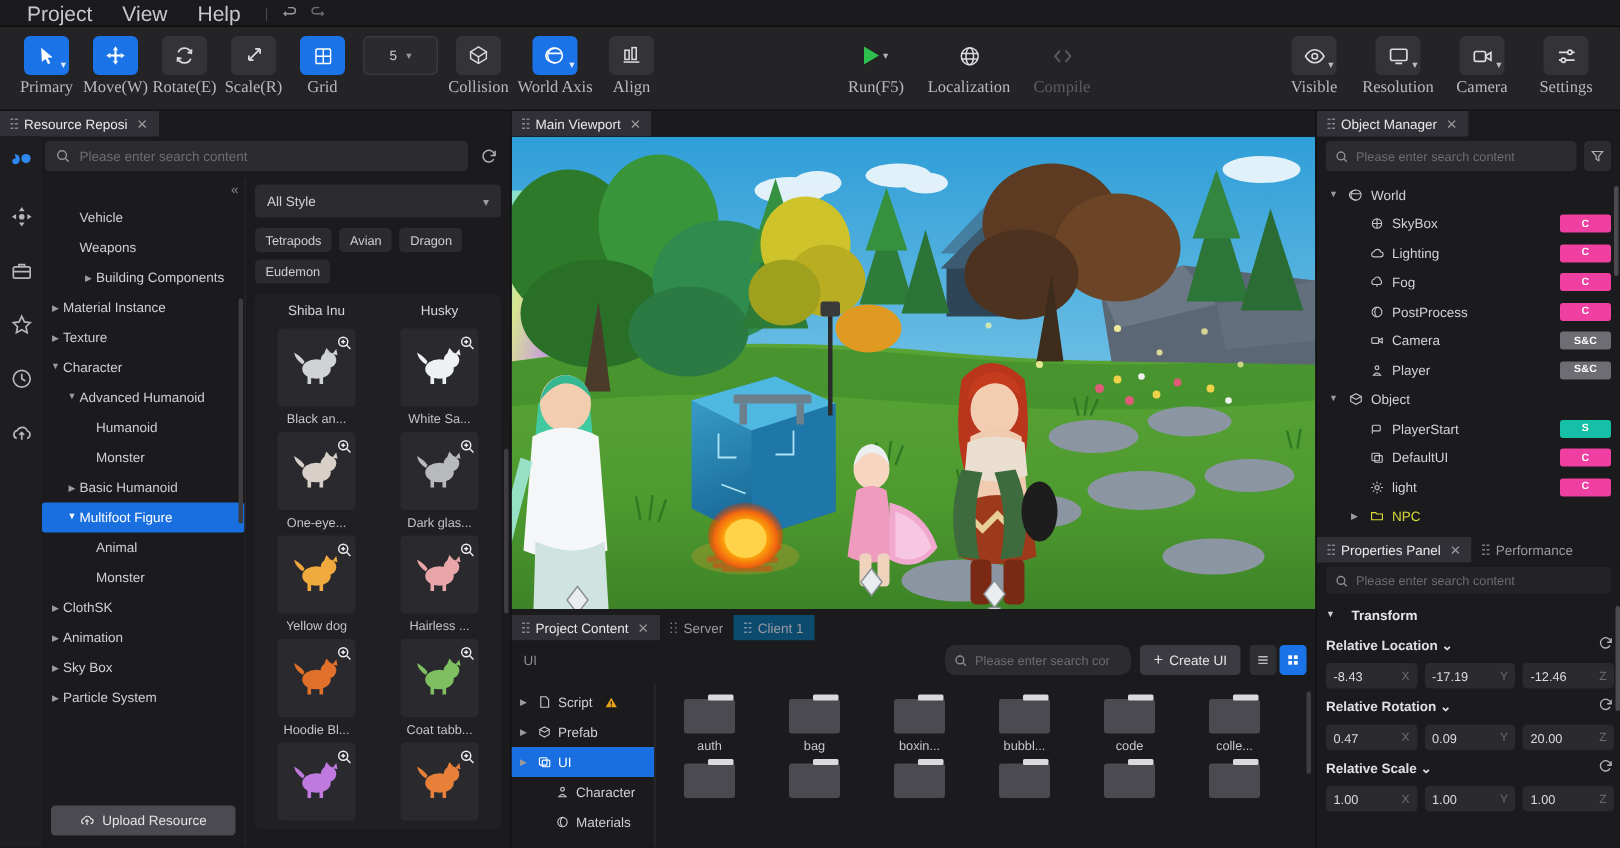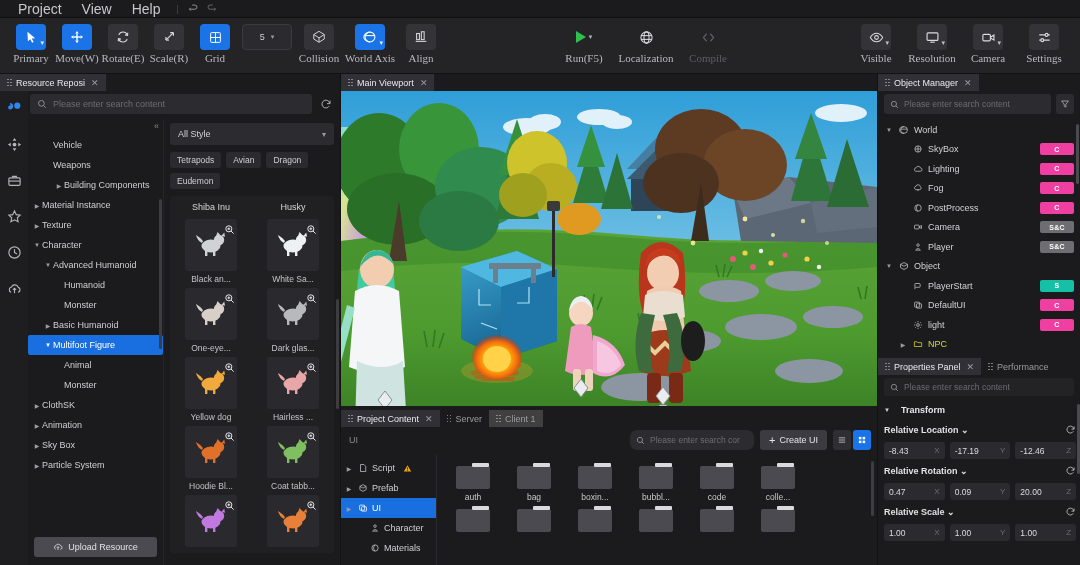--- a/index.html
+++ b/index.html
@@ -180,21 +180,21 @@
     width: 18px; height: 20px; border-radius: 3px; background: #2e2e33;
     display: flex; align-items: center; justify-content: center; color: #c0c0c4;
   }
   .vtoggle .vb.on { background: #1a74e8; color: #fff; }
   .pc-body { position: absolute; left: 0; right: 0; top: 45px; bottom: 0; display: flex; }
   .pc-tree { width: 96px; border-right: 1px solid #2a2a2e; padding: 3px 0 0 0; }
   .pc-tnode { display: flex; align-items: center; gap: 4px; height: 20px; font-size: 9px; color: #cfcfd3; padding-right: 4px; }
   .pc-tnode .arrow { width: 10px; text-align: center; font-size: 6px; color: #9b9b9f; flex: 0 0 10px; }
   .pc-tnode.sel { background: #1a6fe0; color: #fff; }
   .pc-files { flex: 1; position: relative; padding: 8px 0 0 10px; overflow: hidden; }
-  .filerow { display: flex; gap: 9px; }
+  .filerow { display: flex; gap: 18px; }
   .fileitem { width: 52px; display: flex; flex-direction: column; align-items: center; gap: 3px; }
   .folder { width: 34px; height: 26px; position: relative; }
   .folder .back {
     position: absolute; left: 0; top: 3px; width: 34px; height: 23px; background: #4a4a50; border-radius: 2px;
   }
   .folder .tabp {
     position: absolute; right: 1px; top: 0px; width: 17px; height: 4px; background: #d9d9de; border-radius: 1px;
   }
   .fname { font-size: 8.5px; color: #c8c8cc; white-space: nowrap; overflow: hidden; max-width: 54px; text-align:center;}
   .files-track { position: absolute; right: 3px; top: 6px; width: 3px; height: 55px; background: #3c3c41; border-radius: 2px; }
@@ -1040,21 +1040,21 @@
       <div class="tabbar">
         <div class="tab active">
           <span class="grip"></span>
           <span>Project Content</span>
           <span class="x">✕</span>
         </div>
         <div class="tab" style="background:#1b1b1d;">
           <span class="grip"></span>
           <span>Server</span>
         </div>
-        <div class="tab" style="background:#404040;text-align:right;">
+        <div class="tab" style="background:#0c4a6e;text-align:right;">
           <span class="grip"></span>
           <span>Client 1</span>
         </div>
       </div>
 
       <div class="pc-toolbar">
         <div class="pc-path">UI</div>
         <div class="pc-spacer"></div>
         <div class="pc-search">
           <svg width="9" height="9" viewBox="0 0 16 16" fill="none" stroke="#8e8e93" stroke-width="1.6">

